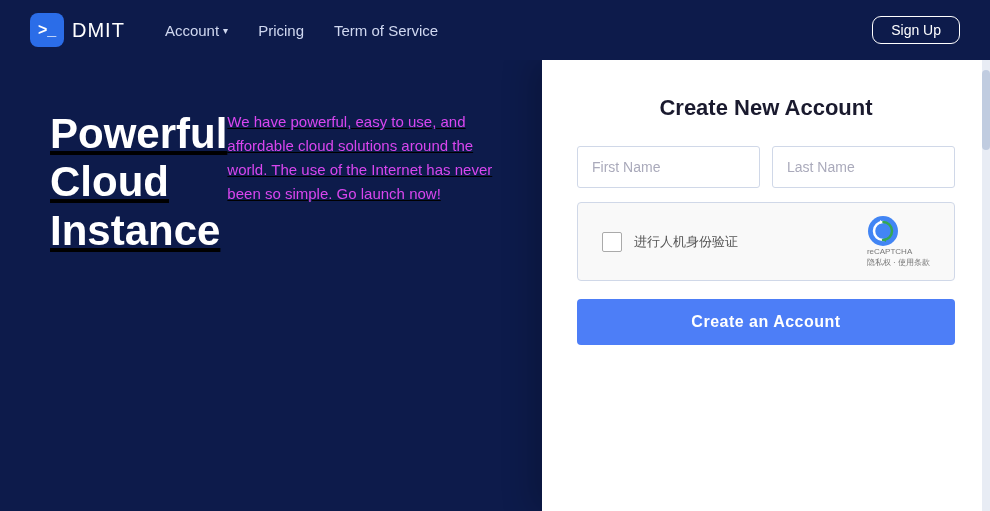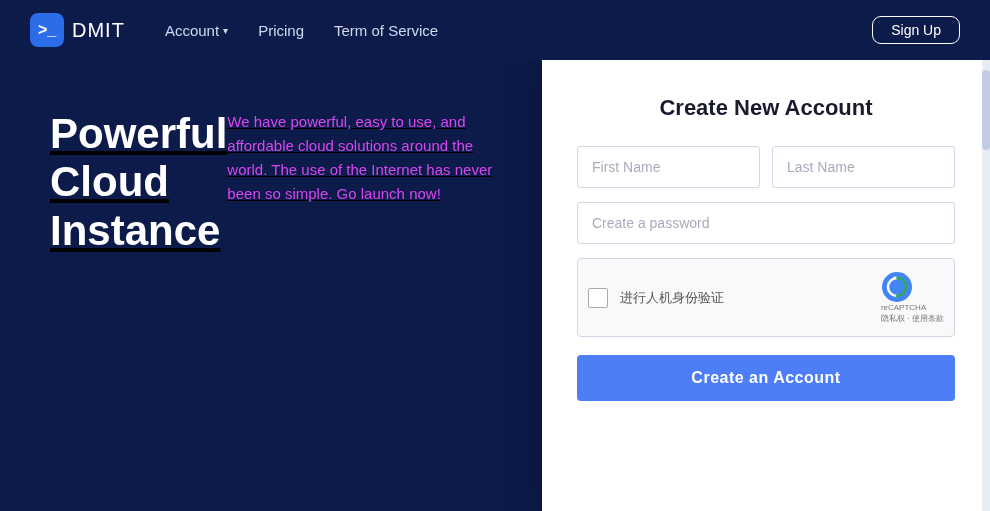--- a/index.html
+++ b/index.html
@@ -152,21 +152,21 @@
     }
     .form-input::placeholder { color: #aab; }
 
     .form-group {
       margin-bottom: 14px;
     }
 
     .captcha-box {
       border: 1px solid #d0d8e8;
       border-radius: 4px;
-      padding: 12px 10px;
+      padding: 12px 24px;
       display: flex;
       align-items: center;
       justify-content: space-between;
       margin-bottom: 18px;
       background: #f9f9f9;
     }
     .captcha-left {
       display: flex;
       align-items: center;
       gap: 12px;
@@ -287,23 +287,20 @@
 
   <div class="form-panel">
     <h2 class="form-title">Create New Account</h2>
 
     <div class="name-row">
       <input class="form-input" type="text" placeholder="First Name" style="">
       <input class="form-input" type="text" placeholder="Last Name" style="">
     </div>
 
 
-    <div class="form-group">
-      <input class="form-input" type="password" placeholder="Create a password" style="">
-    </div>
 
     <div class="captcha-box">
       <div class="captcha-left">
         <div class="captcha-checkbox"></div>
         <span class="captcha-label">进行人机身份验证</span>
       </div>
       <div class="captcha-right">
 
         <svg class="recaptcha-logo" viewBox="0 0 64 64" xmlns="http://www.w3.org/2000/svg">
           <circle cx="32" cy="32" r="30" fill="#4285f4"></circle>

